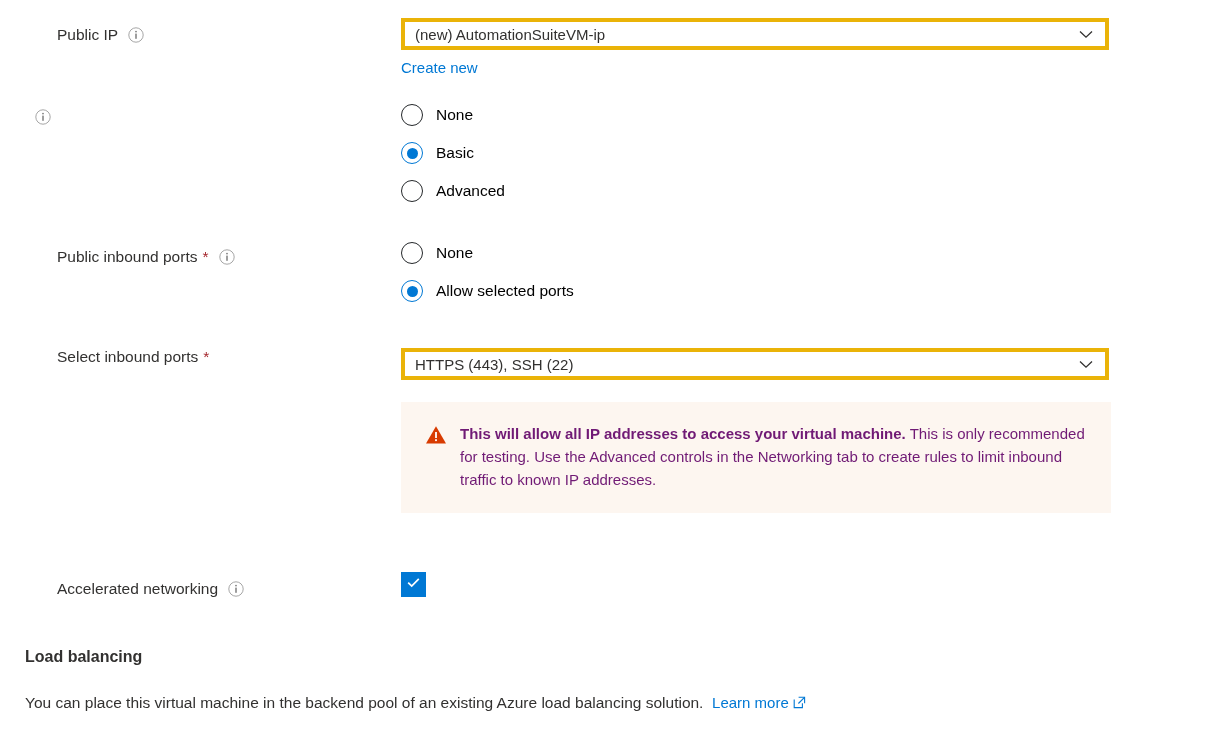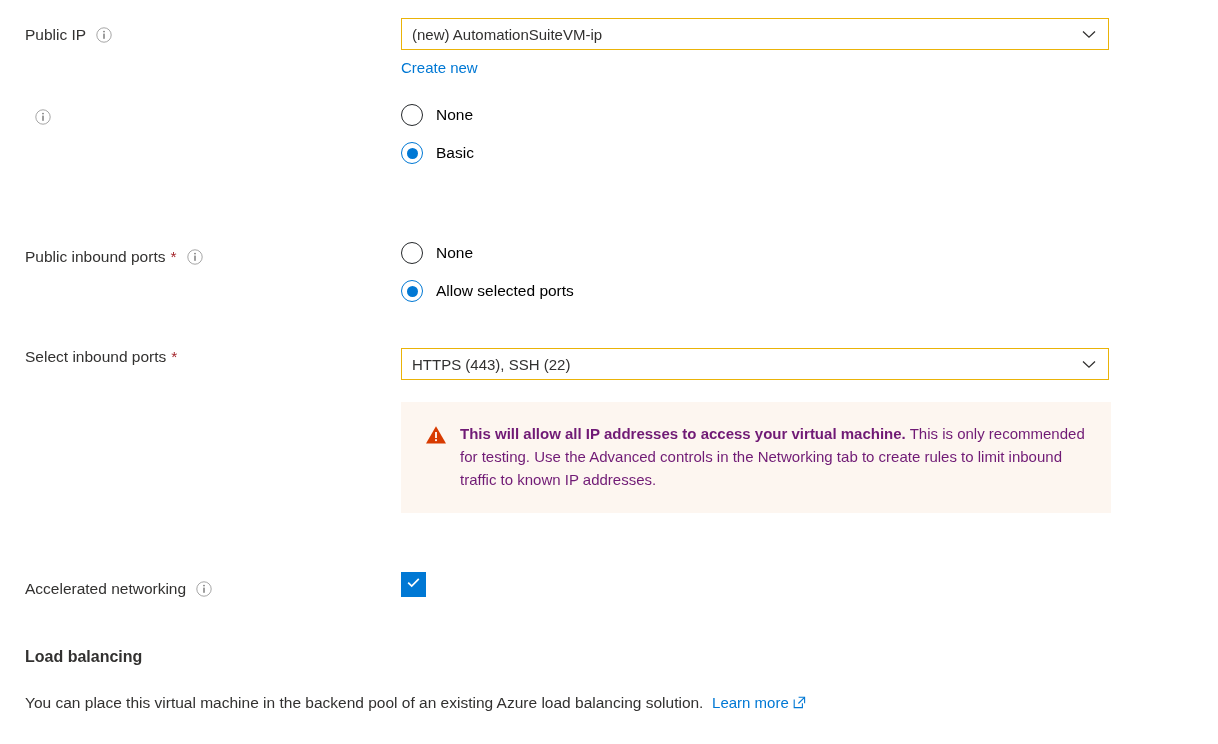--- a/index.html
+++ b/index.html
@@ -28,20 +28,21 @@
     left: 25px;
     display: flex;
     align-items: center;
     gap: 0px;
     white-space: nowrap;
   }
   .label-text {
     font-size: 15.5px;
     color: #323130;
     line-height: 20px;
+    margin-left: 32px;
   }
   .req-star {
     color: #a4262c;
     font-size: 15.5px;
     margin-left: 5px;
     line-height: 20px;
   }
 
   .info-icon {
     display: inline-flex;
@@ -56,21 +57,21 @@
 
   .control-col {
     position: absolute;
     left: 401px;
   }
 
   
   .dropdown {
     width: 708px;
     height: 32px;
-    border: 1px solid #eab308;
+    border: 4px solid #eab308;
     background: #ffffff;
     display: flex;
     align-items: center;
     padding: 0 8px 0 10px;
     cursor: pointer;
   }
   .dropdown-value {
     flex: 1 1 auto;
     font-size: 15px;
     color: #323130;
@@ -231,20 +232,24 @@
   </div>
   <div class="control-col" style="top:-5px;">
     <div class="radio-group" role="radiogroup">
       <div class="radio-item">
         <span class="radio-mark"></span>
         <span class="radio-label">None</span>
       </div>
       <div class="radio-item checked">
         <span class="radio-mark"></span>
         <span class="radio-label">Basic</span>
+      </div>
+      <div class="radio-item">
+        <span class="radio-mark"></span>
+        <span class="radio-label">Advanced</span>
       </div>
     </div>
   </div>
 </div>
 
 <div class="form-row" style="top:239px;">
   <div class="label-col" style="top:8px;">
     <span class="label-text">Public inbound ports</span>
     <span class="req-star">*</span>
     <span class="info-icon" title="info">

